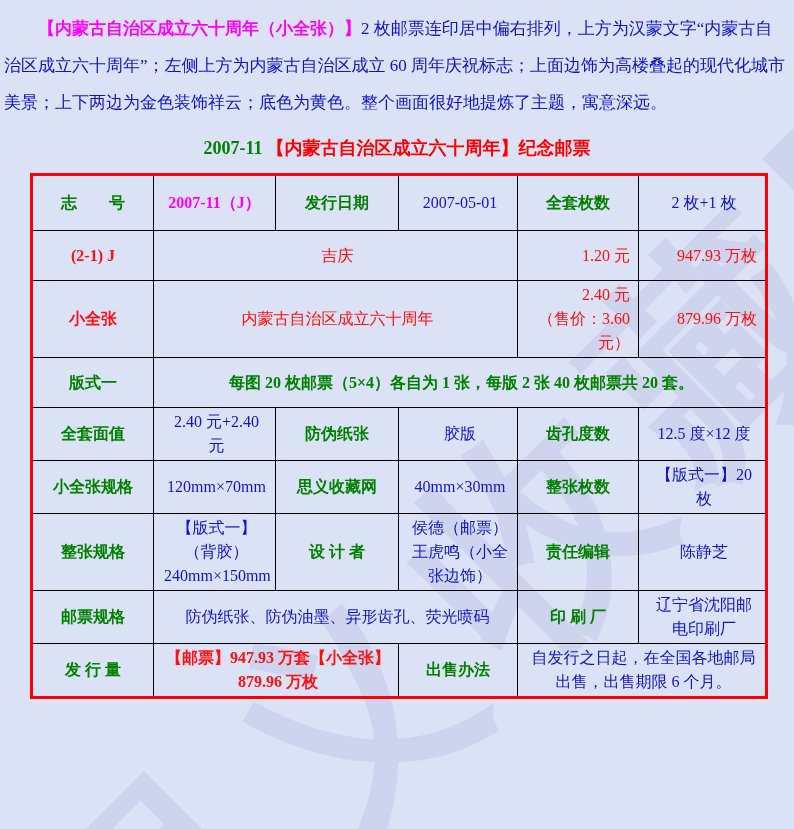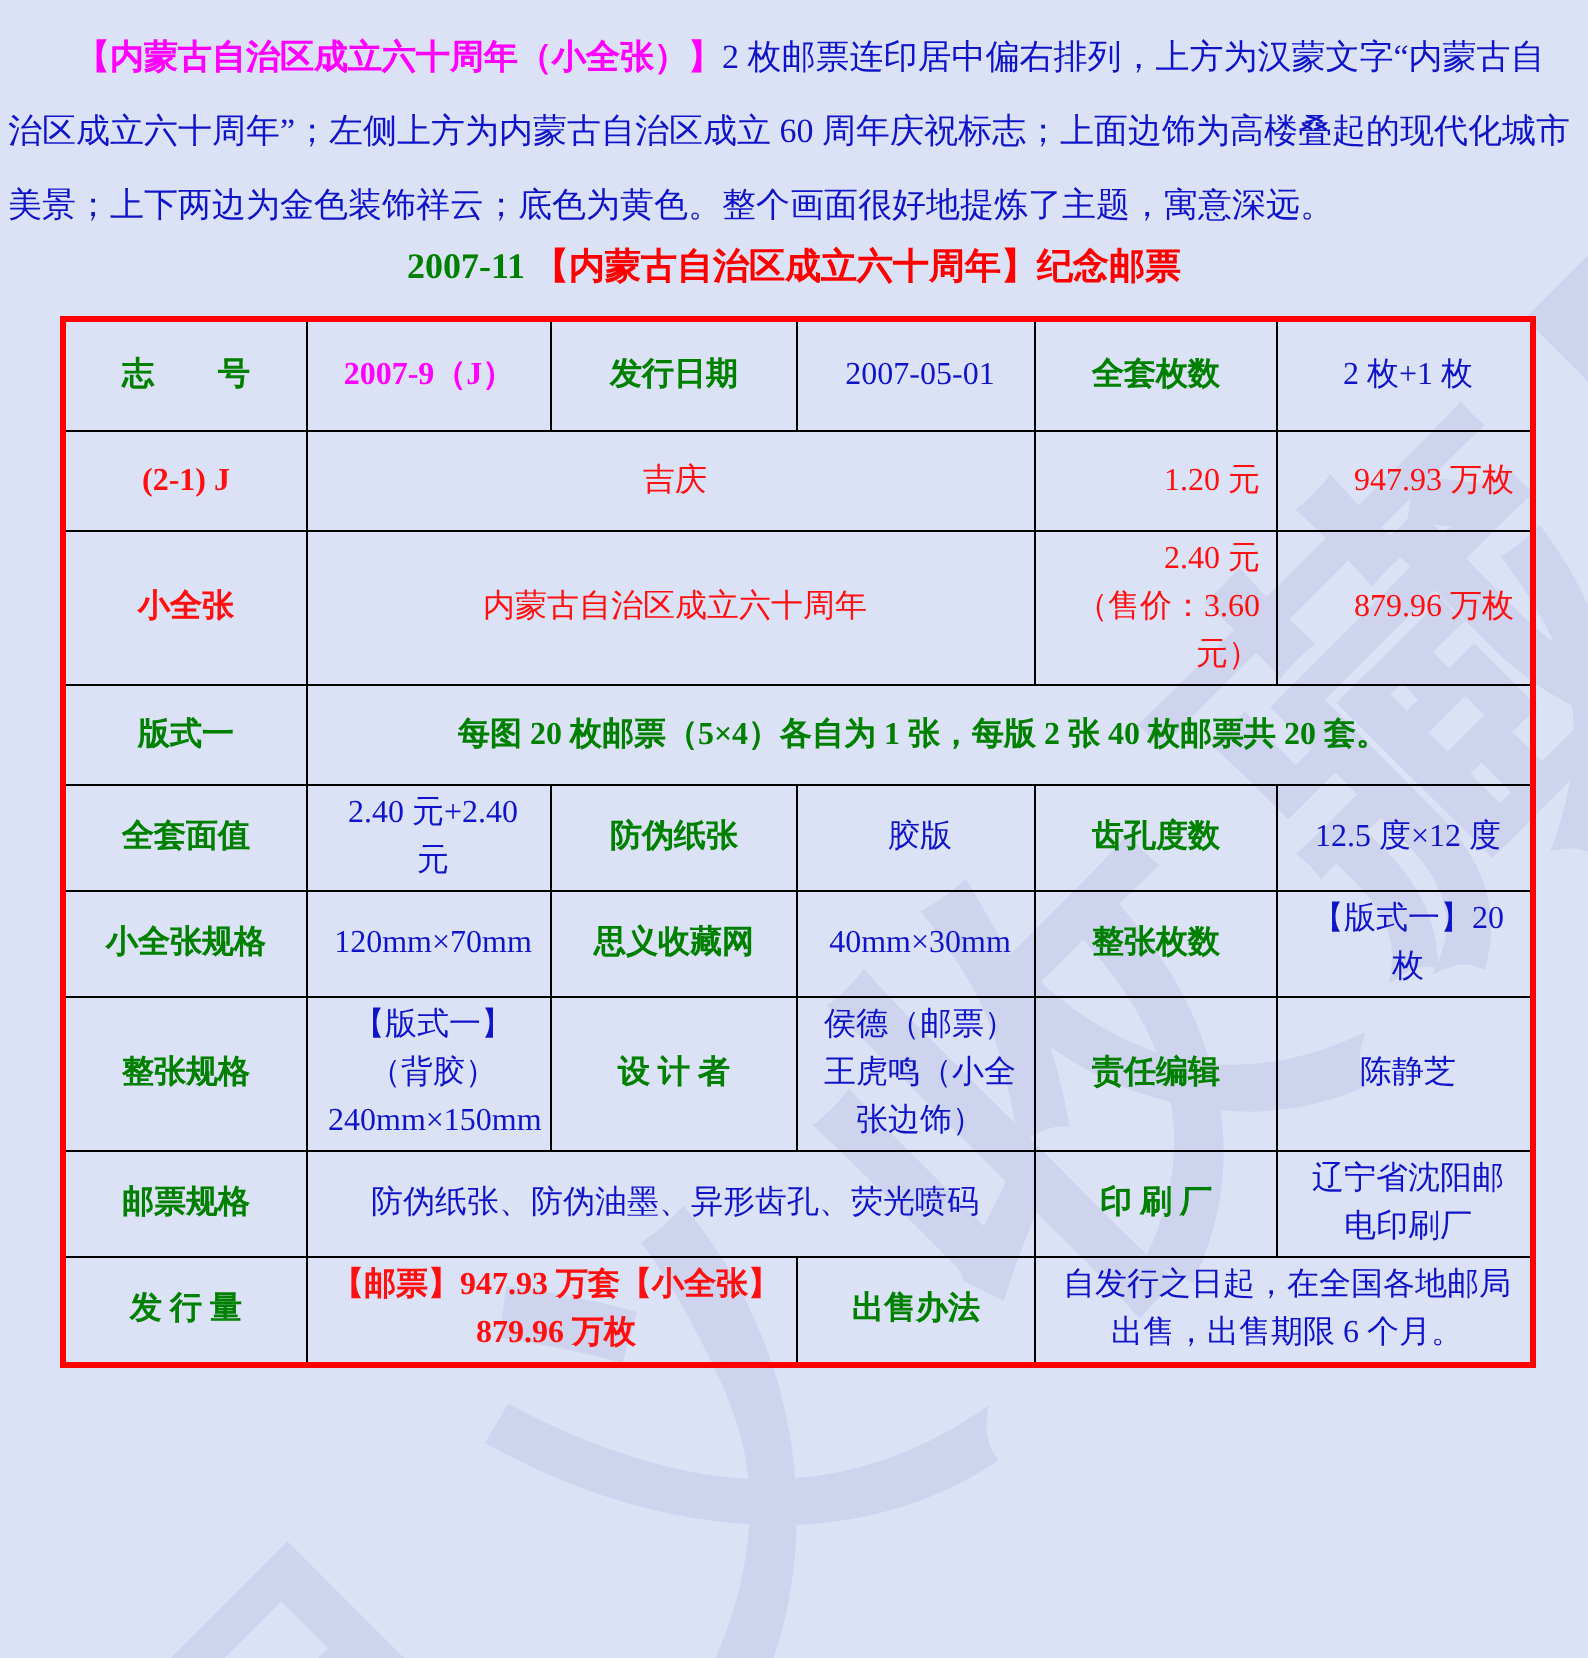--- a/index.html
+++ b/index.html
@@ -37,21 +37,21 @@
     line-height:37px;
     text-indent:2em;
     margin:0;
   }
   .intro .hl{color:var(--highlight-magenta);font-weight:bold;}
   .intro .body-text{color:var(--value-blue);}
   .page-title{
     text-align:center;
     font-size:18px;
     font-weight:bold;
-    margin-top:0;
+    margin-top:15px;
     height:22px;
   }
   .page-title .t-green{color:var(--label-green);margin-right:4px;}
   .page-title .t-red{color:var(--border-red);}
   table.info{
     border-collapse:collapse;
     table-layout:fixed;
     width:735px;
     margin:15px 0 0 30px;
     border:3px solid var(--border-red);
@@ -97,21 +97,21 @@
         <col style="width:122px">
         <col style="width:123px">
       <col style="width:119px">
         <col style="width:121px">
         <col style="width:128px">
     </colgroup>
 
     <tbody>
         <tr class="r1">
       <td class="lbl">志　　号</td>
-      <td class="magenta center">2007-9（J）</td>
+      <td class="magenta center">2007-11（J）</td>
       <td class="lbl">发行日期</td>
       <td class="blue left">2007-05-01</td>
       <td class="lbl">全套枚数</td>
       <td class="blue left">2 枚+1 枚</td>
     </tr>
 
     <tr class="rn">
       <td class="red bold center">(2-1) J</td>
       <td class="red left" colspan="3">吉庆</td>
       <td class="red right">1.20 元</td>

